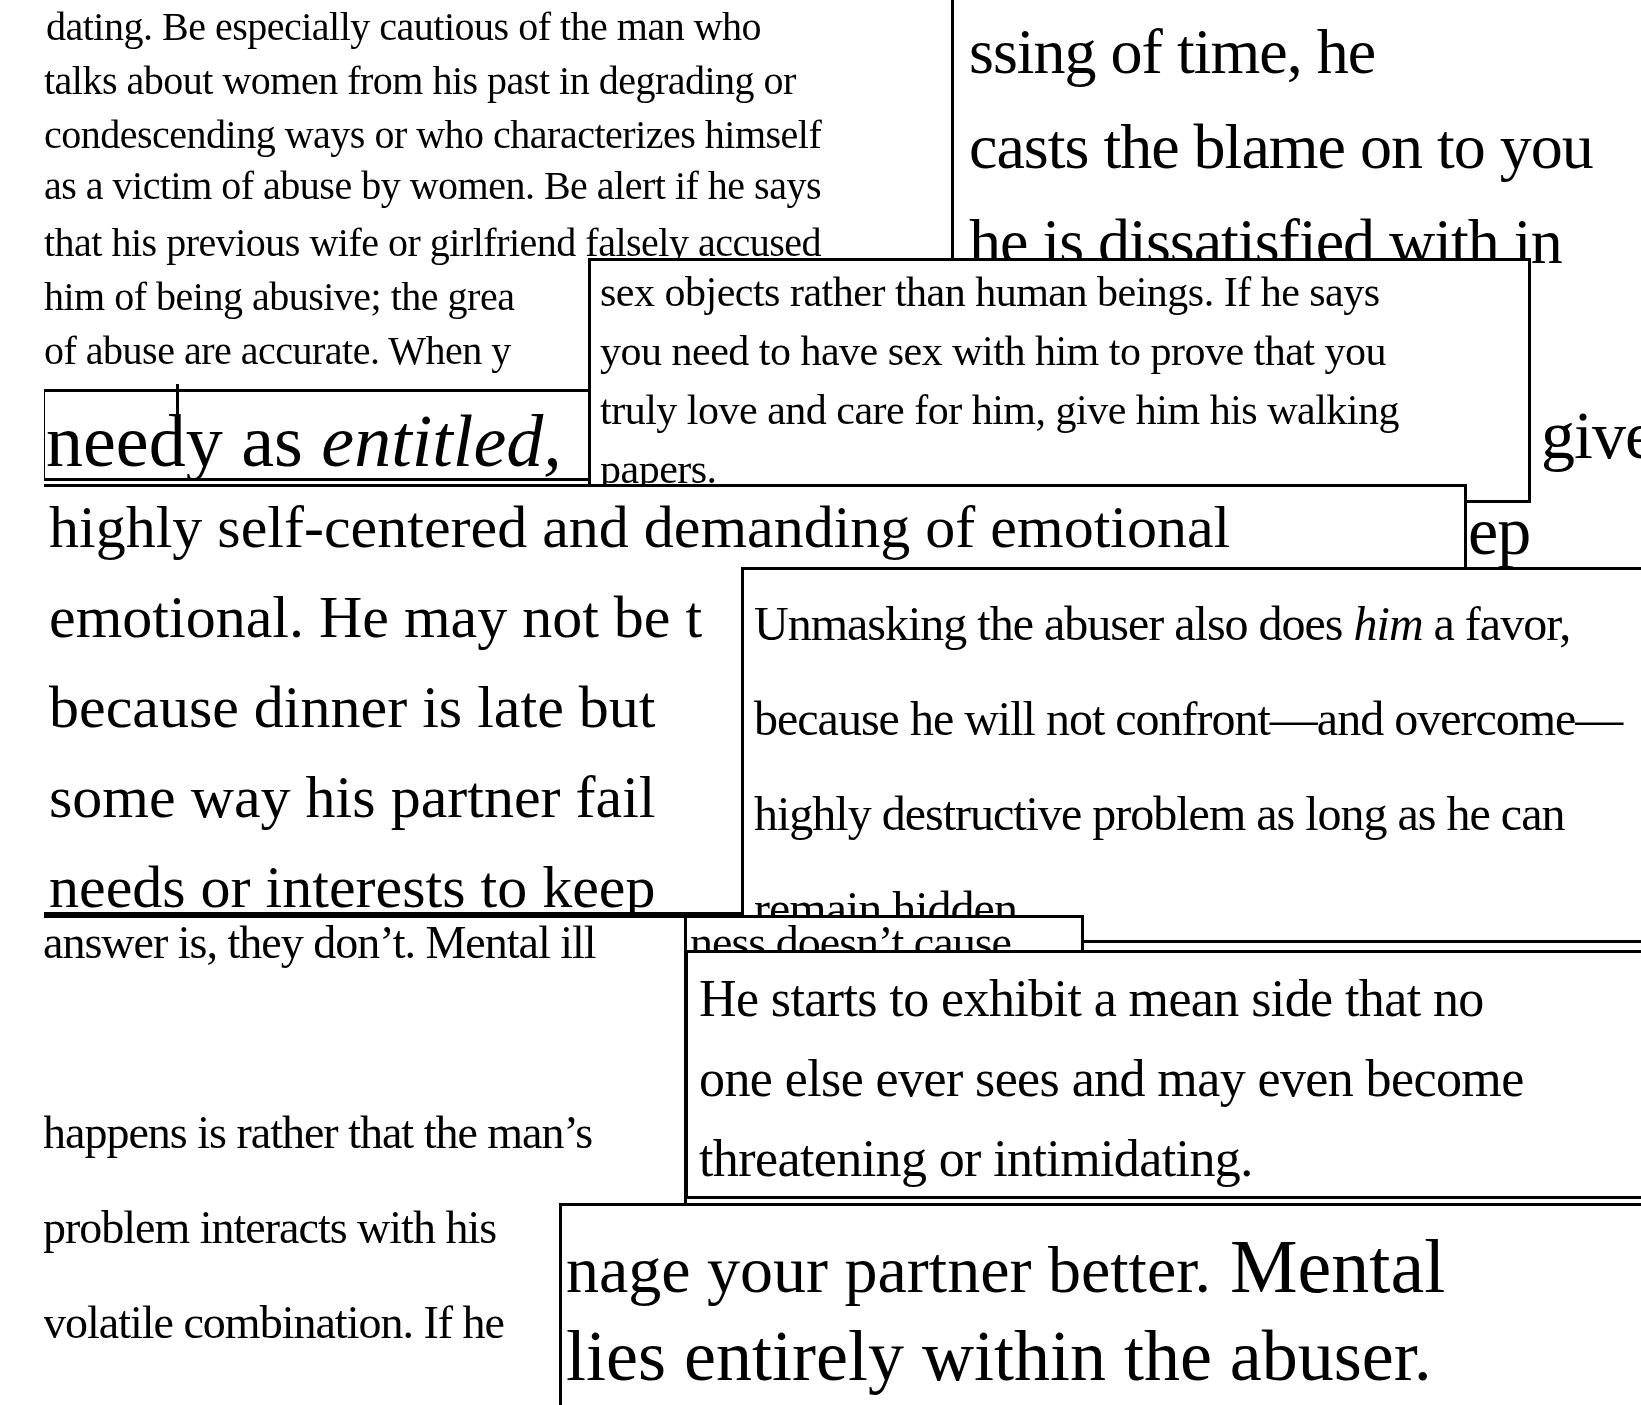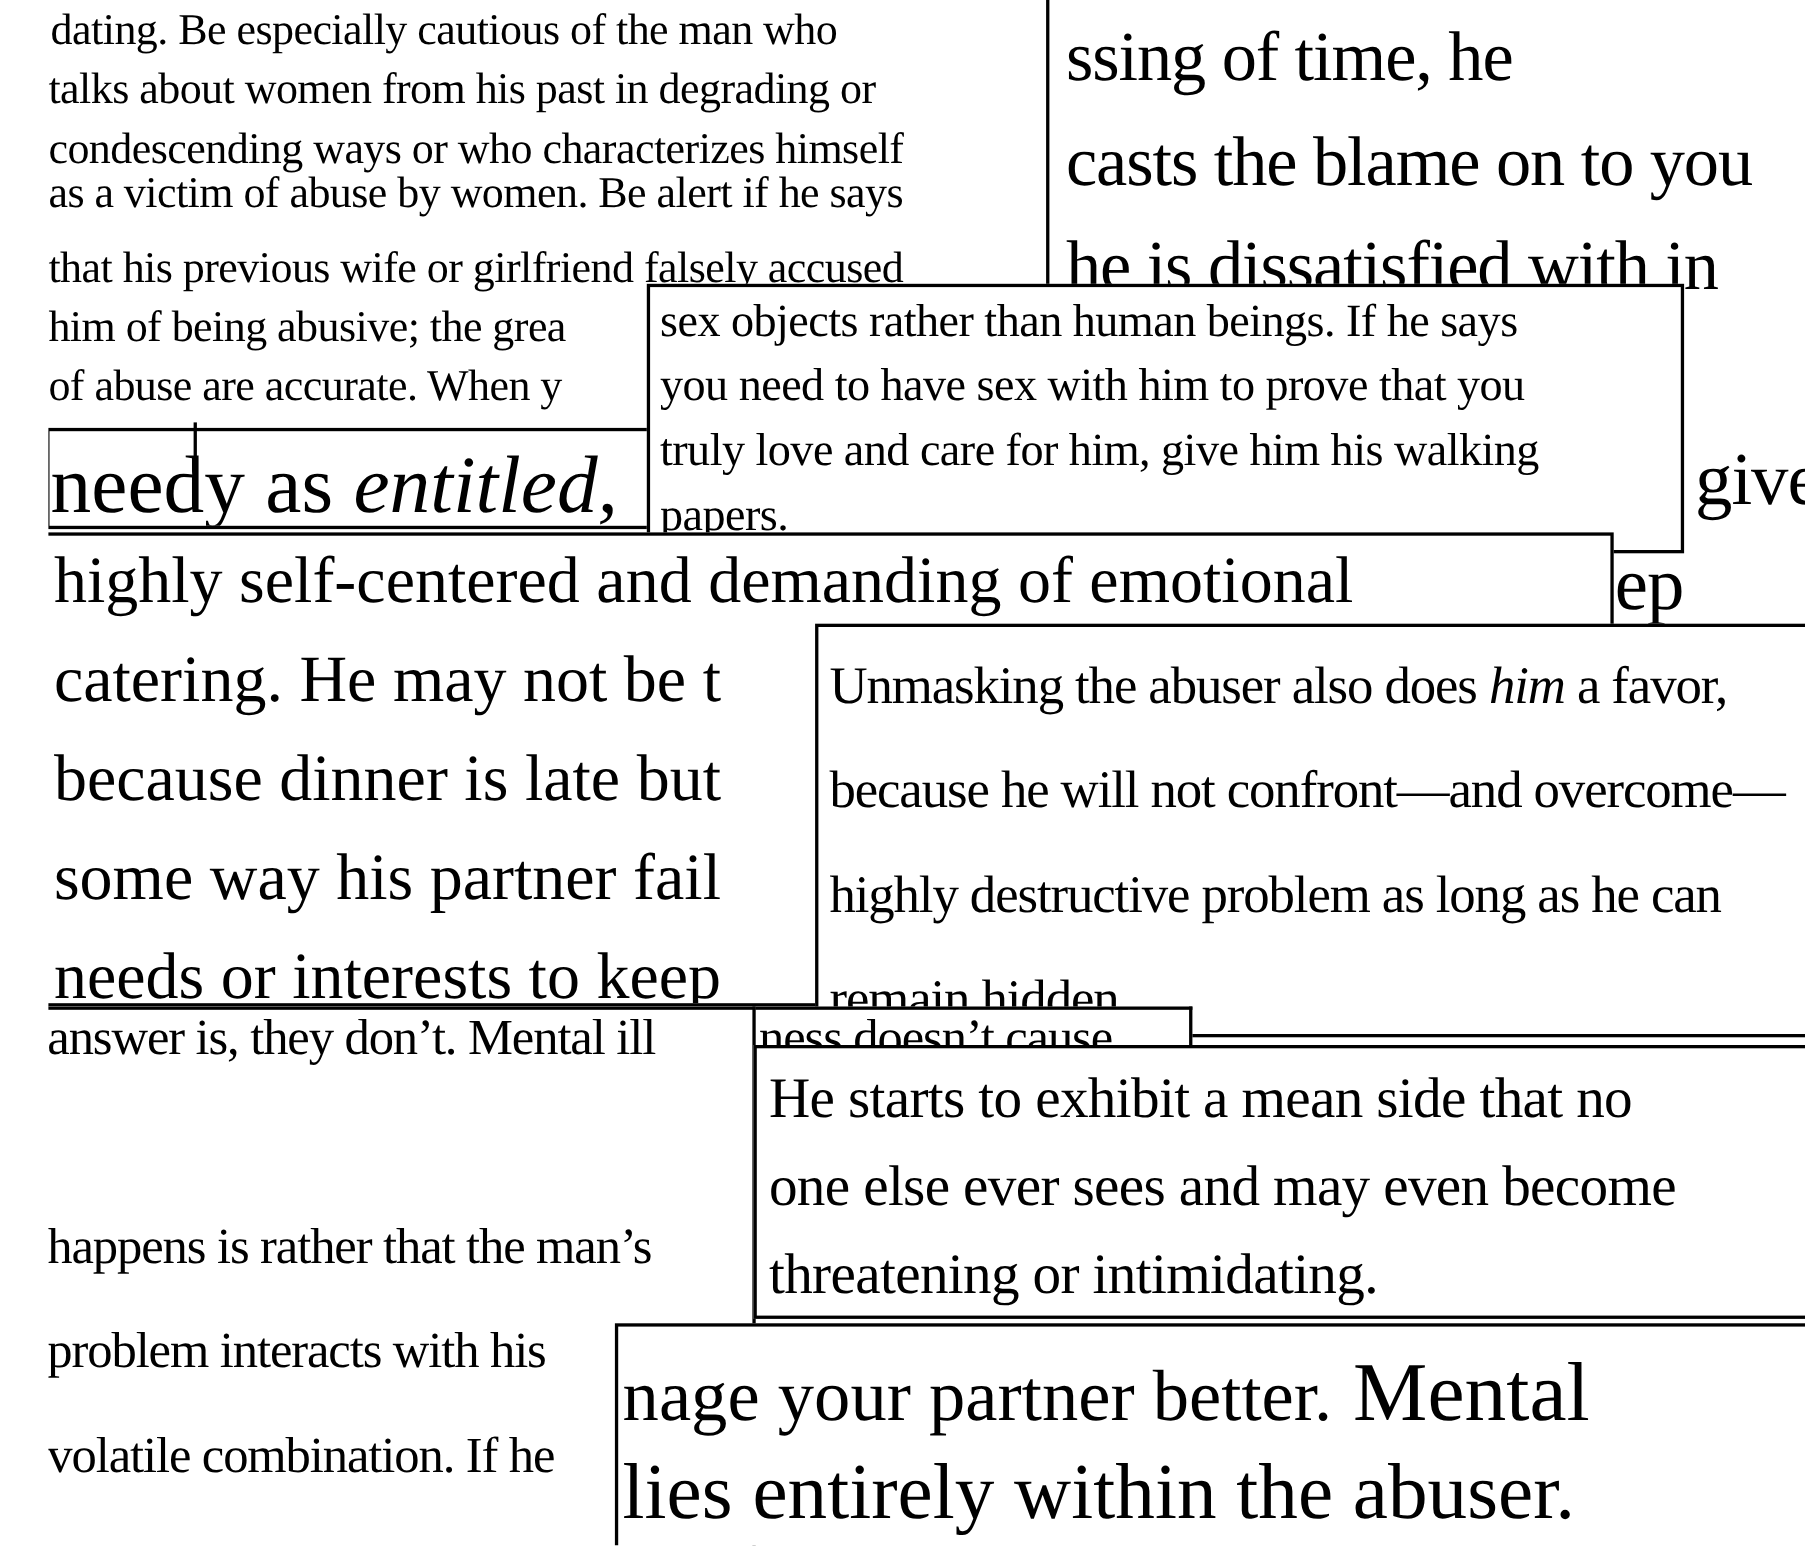--- a/index.html
+++ b/index.html
@@ -61,21 +61,21 @@
 </style>
 </head>
 <body>
 
 <div id="canvas">
 
   <div class="noborder f-topleft" style="left:0; top:0; width:920px; height:400px; z-index:1;">
     <div class="ln" style="left:2px; top:3px;">dating. Be especially cautious of the man who</div>
     <div class="ln" style="left:0px; top:57px;">talks about women from his past in degrading or</div>
     <div class="ln" style="left:0px; top:111px;">condescending ways or who characterizes himself</div>
-    <div class="ln" style="left:0px; top:151px;">as a victim of abuse by women. Be alert if he says</div>
+    <div class="ln" style="left:0px; top:162px;">as a victim of abuse by women. Be alert if he says</div>
     <div class="ln" style="left:0px; top:219px;">that his previous wife or girlfriend falsely accused</div>
     <div class="ln" style="left:0px; top:273px;">him of being abusive; the grea</div>
     <div class="ln" style="left:0px; top:327px;">of abuse are accurate. When y</div>
   </div>
 
   <div class="snippet f-topright" style="left:907px; top:-12px; width:800px; height:712px; z-index:2;">
     <div class="ln" style="left:15px; top:23px;">ssing of time, he</div>
     <div class="ln" style="left:15px; top:118px;text-align:right;">casts the blame on to you</div>
     <div class="ln" style="left:15px; top:213px;">he is dissatisfied with in</div>
     <div class="frag" style="left:587px; top:405px; font-size:68px;">give</div>
@@ -90,21 +90,21 @@
 
   <div class="snippet f-sex" style="left:544px; top:258px; width:943px; height:245px; z-index:5;">
     <div class="ln" style="left:9px; top:7px;">sex objects rather than human beings. If he says</div>
     <div class="ln" style="left:9px; top:66px;">you need to have sex with him to prove that you</div>
     <div class="ln" style="left:9px; top:125px;">truly love and care for him, give him his walking</div>
     <div class="ln" style="left:9px; top:184px;">papers.</div>
   </div>
 
   <div class="snippet f-big" style="left:-30px; top:484px; width:1453px; height:431px; z-index:6;">
     <div class="ln" style="left:32px; top:5px;">highly self-centered and demanding of emotional</div>
-    <div class="ln" style="left:32px; top:95px;">catering. He may not be t</div>
+    <div class="ln" style="left:32px; top:95px;">emotional. He may not be t</div>
     <div class="ln" style="left:32px; top:185px;">because dinner is late but</div>
     <div class="ln" style="left:32px; top:275px;">some way his partner fail</div>
     <div class="ln" style="left:32px; top:365px;">needs or interests to keep</div>
   </div>
 
   <div class="snippet f-unmask" style="left:697px; top:567px; width:1010px; height:376px; z-index:7;">
     <div class="ln" style="left:10px; top:26px;"><span>Unmasking the abuser also does </span><i>him</i><span> a favor,</span></div>
     <div class="ln" style="left:10px; top:121px;">because he will not confront—and overcome—</div>
     <div class="ln" style="left:10px; top:216px;">highly destructive problem as long as he can</div>
     <div class="ln" style="left:10px; top:311px;">remain hidden.</div>

